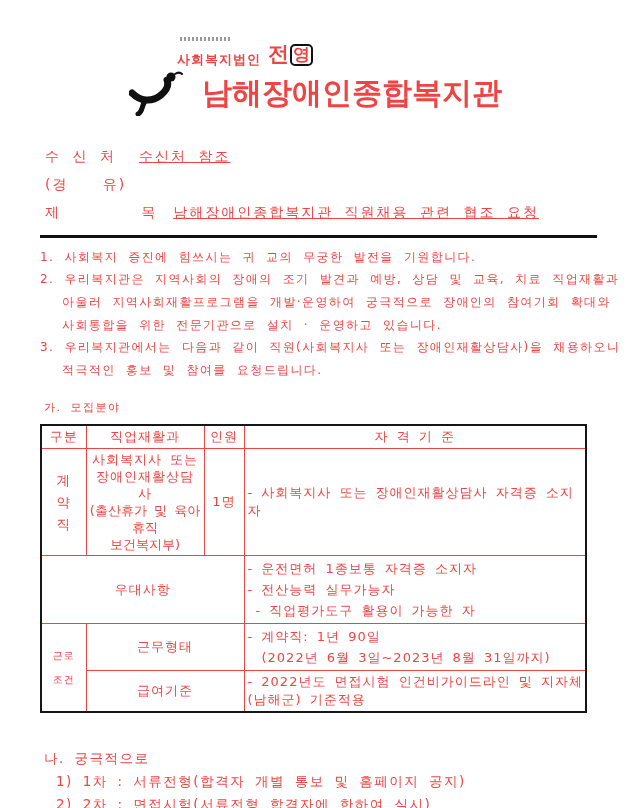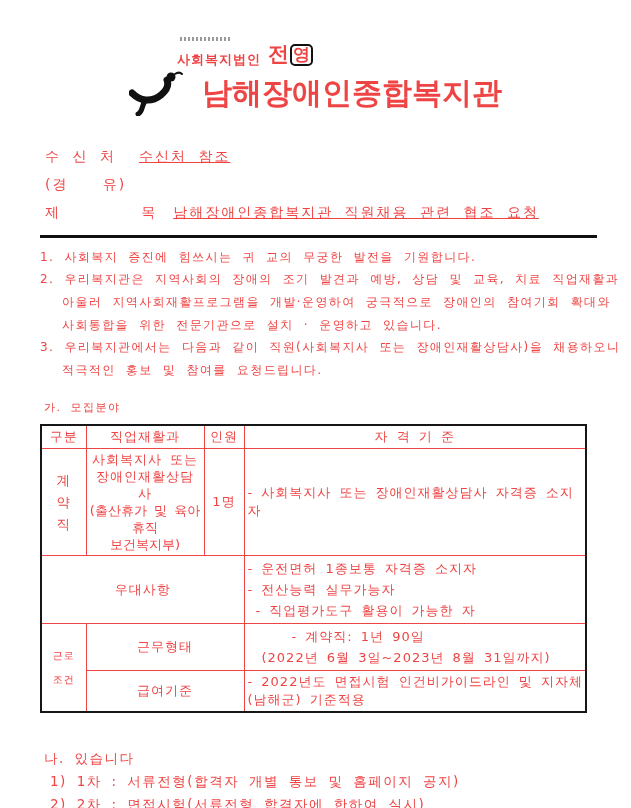--- a/index.html
+++ b/index.html
@@ -51,25 +51,25 @@
   th.hdr{height:21px;font-weight:500;text-align:center;border-bottom:2px solid #161616;}
   td.center{text-align:center;}
   .vtext span{display:block;text-align:center;line-height:22px;font-size:13.5px;}
   .vtext2 span{display:block;text-align:center;line-height:24px;font-size:10px;}
   td.field-cell{text-align:center;line-height:17px;}
   .field-note{font-size:13px;line-height:17px;letter-spacing:0;}
   td.qual-cell{padding-left:8px;}
   .qual-line{line-height:21px;white-space:nowrap;}
   .qual-line.indent3{padding-left:8px;}
   .wt-line2{padding-left:14px;line-height:21px;white-space:nowrap;}
-  .wt-line1{line-height:21px;white-space:nowrap;margin-left:44px;}
+  .wt-line1{line-height:21px;white-space:nowrap;}
   .sal-line{line-height:18px;white-space:nowrap;}
   
   .selection-block{margin:34px 0 0 44px;font-size:13.5px;letter-spacing:1.5px;word-spacing:4px;line-height:23px;}
-  .selection-item{margin-left:6px;white-space:nowrap;}
+  .selection-item{margin-left:12px;white-space:nowrap;}
   svg.mark{display:block;}
 </style>
 </head>
 <body>
 
 <div class="page">
 
   <div class="logo-block">
     <div class="logo-inner">
       <div class="logo-top">
@@ -173,18 +173,18 @@
       <td class="center" colspan="2">급여기준</td>
       <td class="qual-cell">
         <div class="sal-line">- 2022년도 면접시험 인건비가이드라인 및 지자체</div>
         <div class="sal-line">(남해군) 기준적용</div>
       </td>
     </tr>
   </tbody>
     </table>
 
   <div class="selection-block">
-    <div>나. 있습니다</div>
+    <div>나. 궁극적으로</div>
     <div class="selection-item">1) 1차 : 서류전형(합격자 개별 통보 및 홈페이지 공지)</div>
     <div class="selection-item">2) 2차 : 면접시험(서류전형 합격자에 한하여 실시)</div>
   </div>
 
 </div>
 
 </body></html>

